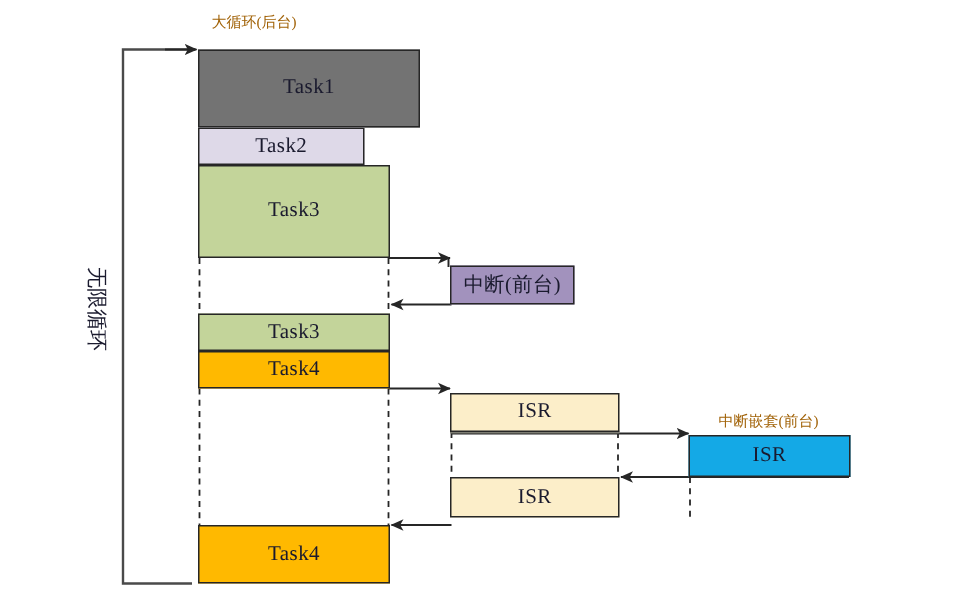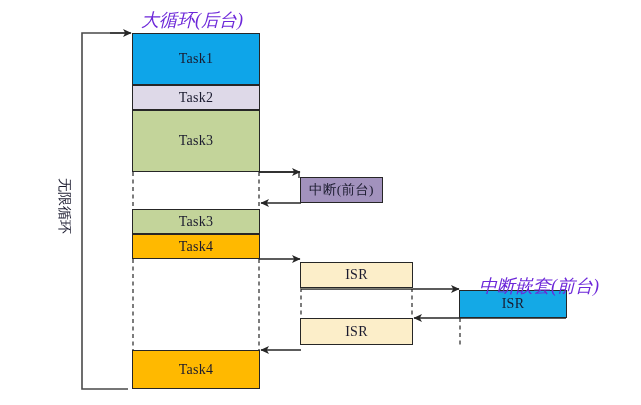--- a/index.html
+++ b/index.html
@@ -2,22 +2,22 @@
 <html><head>
 <meta charset="utf-8">
 <style>
   html,body{margin:0;padding:0;background:#ffffff;}
   body{width:641px;height:405px;position:relative;overflow:hidden;
        font-family:"Liberation Serif","DejaVu Serif",serif;}
   #stage{position:absolute;left:0;top:0;width:641px;height:405px;}
   .box{position:absolute;box-sizing:border-box;border:1px solid #262626;
        display:flex;align-items:center;justify-content:center;
        font-size:14px;color:#1a1a2e;letter-spacing:.3px;white-space:nowrap;}
-  .lbl{position:absolute;font-size:18px;color:#6d28d9;white-space:nowrap;
-       font-family:"Liberation Serif","DejaVu Serif",serif;font-style:italic;}
+  .lbl{position:absolute;font-size:10px;color:#a16207;white-space:nowrap;
+       font-family:"Liberation Serif","DejaVu Serif",serif;}
   .vlbl{position:absolute;font-size:14px;color:#1a1a2e;white-space:nowrap;
         transform-origin:0 0;transform:rotate(90deg);}
   svg{position:absolute;left:0;top:0;width:641px;height:405px;overflow:visible;}
   .shadowline{position:absolute;background:#7d7d73;}
 </style>
 </head>
 <body>
 
 <div id="stage">
 
@@ -52,25 +52,25 @@
 
     <path d="M301,289 L459,289" fill="none" stroke="#262626" stroke-width="1.3" marker-end="url(#ah)"></path>
 
     <path d="M566,318 L414,318" fill="none" stroke="#262626" stroke-width="1.3" marker-end="url(#ah)"></path>
 
     <path d="M301,350 L261,350" fill="none" stroke="#262626" stroke-width="1.3" marker-end="url(#ah)"></path>
   </svg>
 
   <div class="shadowline" style="left:300px;top:287px;width:113px;height:1.6px;"></div>
 
-  <div class="box" style="left:132px;top:33px;width:128px;height:52px;background:#0ea5e9;">
+  <div class="box" style="left:132px;top:33px;width:148px;height:52px;background:#737373;">
     <span>Task1</span>
   </div>
 
-  <div class="box" style="left:132px;top:85px;width:128px;height:25px;background:#ded9e8;">
+  <div class="box" style="left:132px;top:85px;width:111px;height:25px;background:#ded9e8;">
     <span>Task2</span>
   </div>
 
   <div class="box" style="left:132px;top:110px;width:128px;height:62px;background:#c3d49a;">
     <span>Task3</span>
   </div>
 
   <div class="box" style="left:132px;top:209px;width:128px;height:25px;background:#c3d49a;">
     <span>Task3</span>
   </div>

